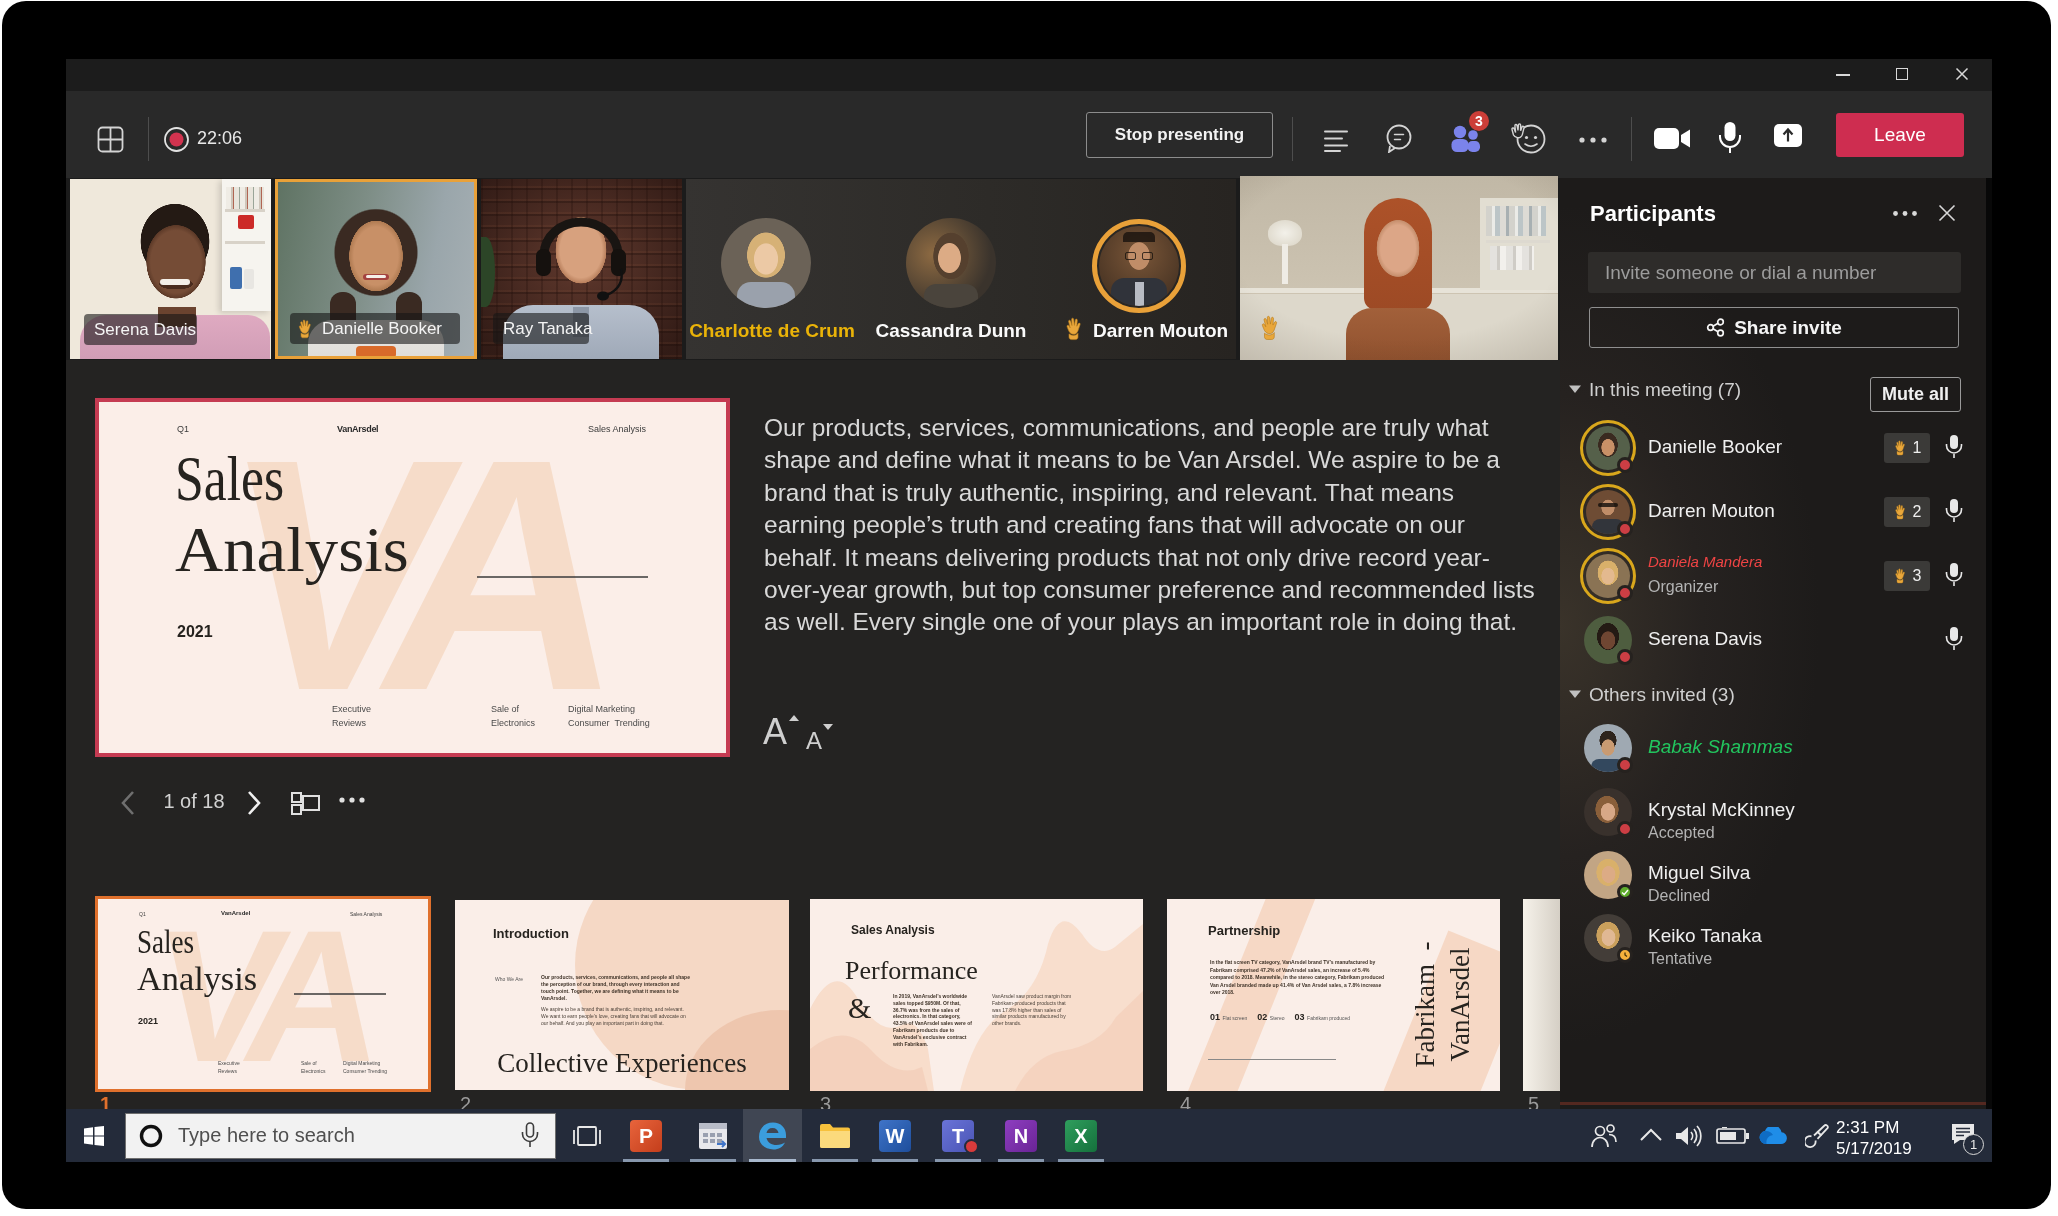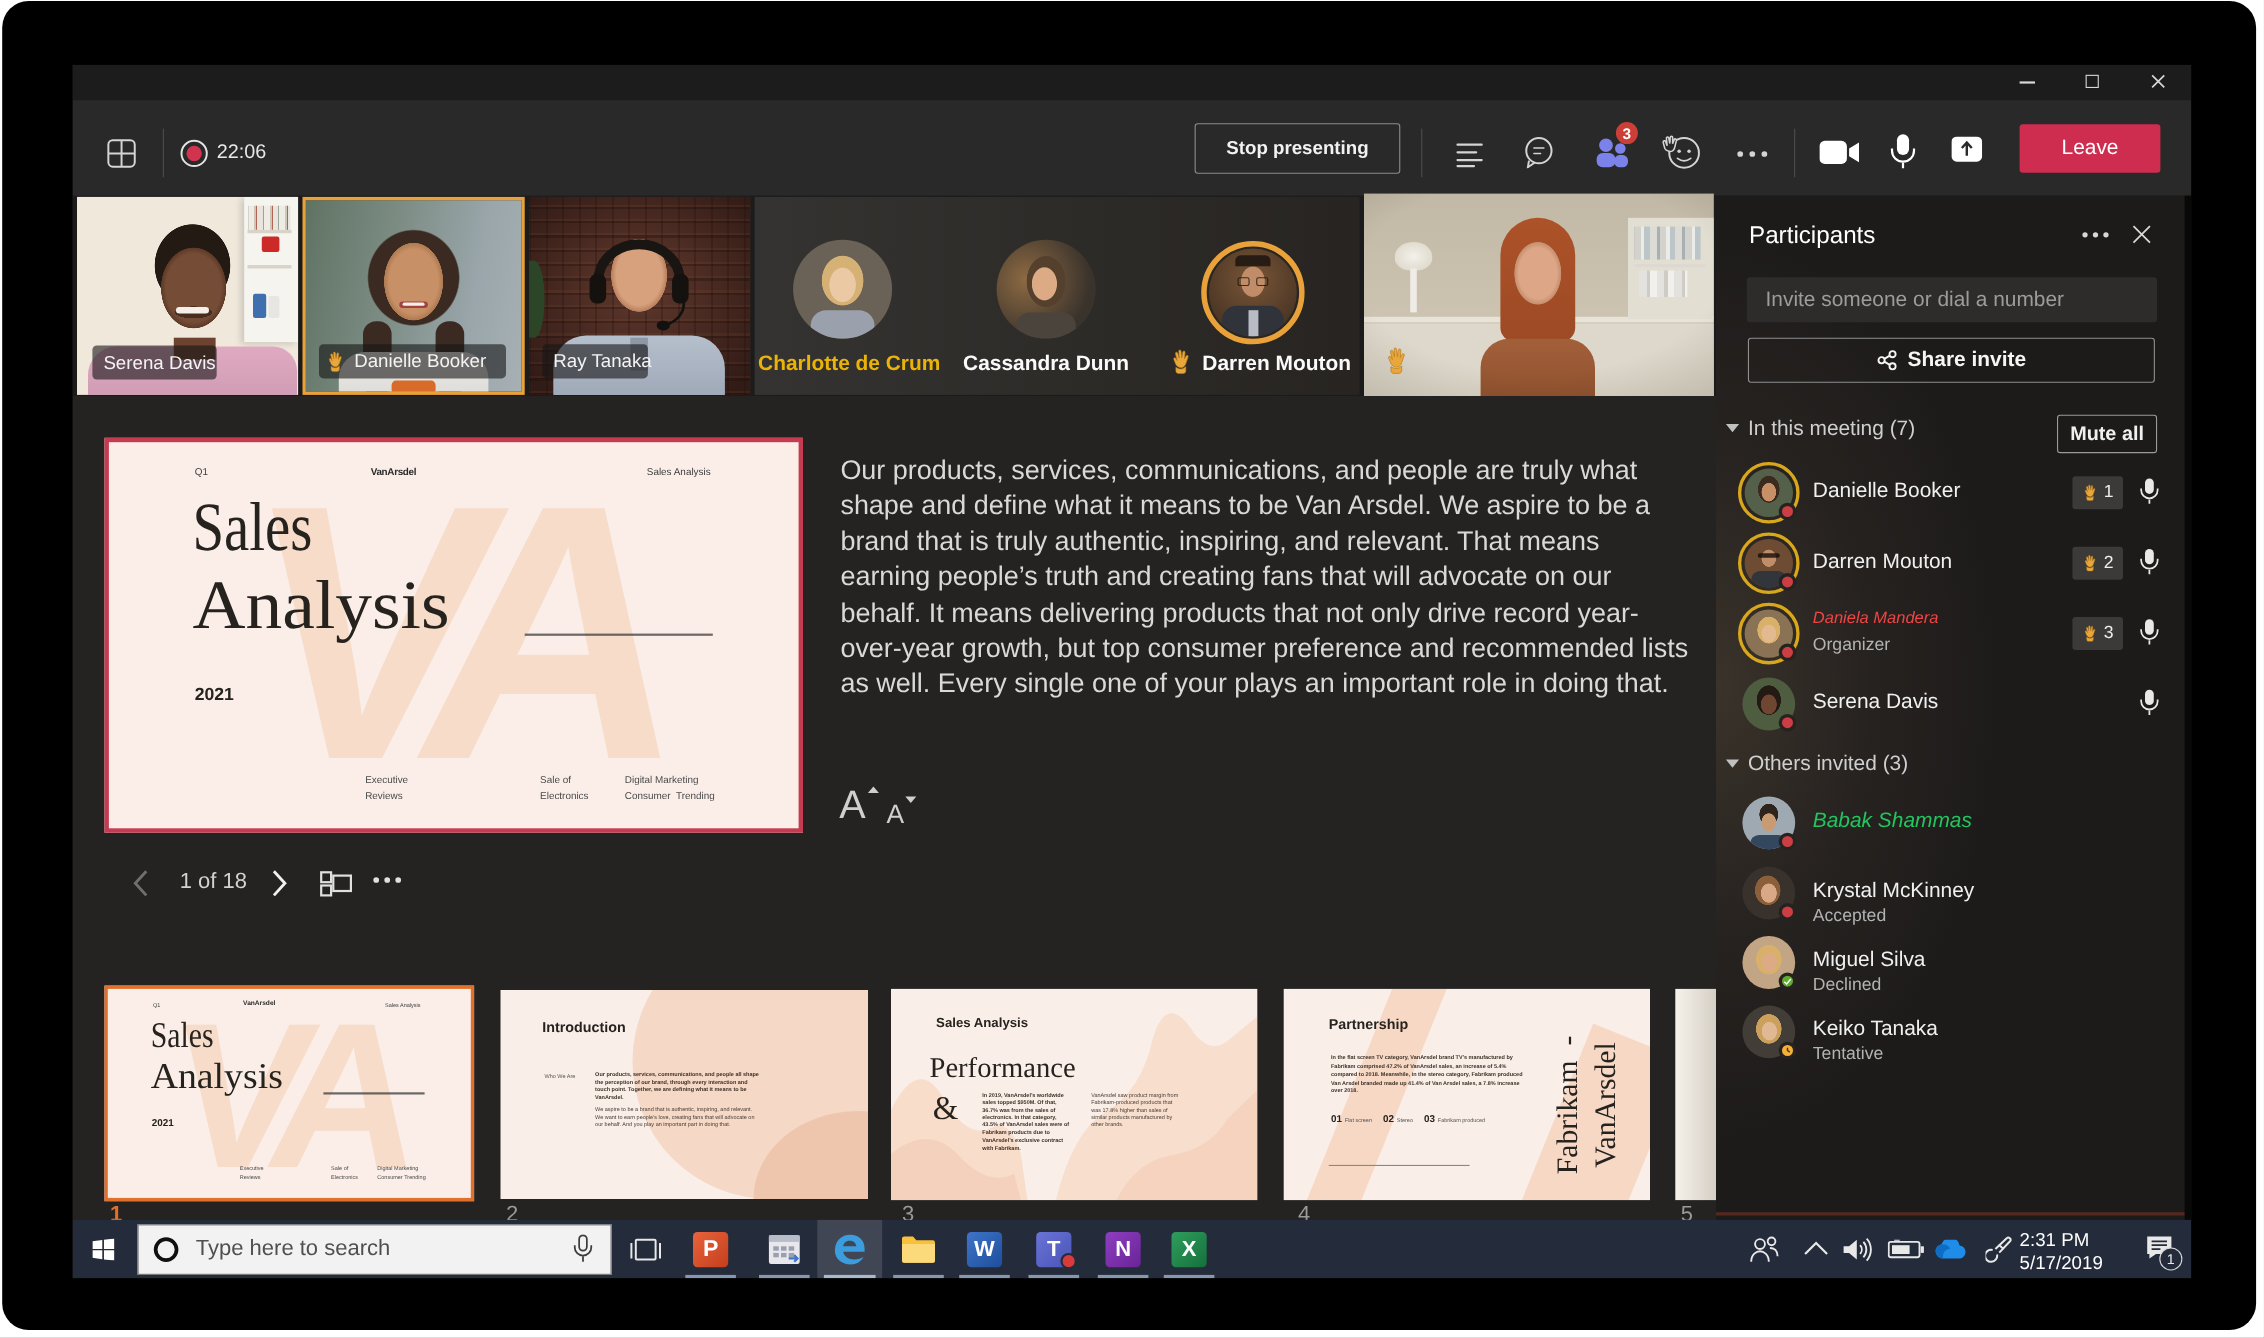--- a/index.html
+++ b/index.html
@@ -257,20 +257,21 @@
     <div class="abs" style="left:203px;top:160px;font-size:5px;color:#4a4a4a;line-height:8px;">Sale of<br>Electronics</div>
     <div class="abs" style="left:245px;top:160px;font-size:5px;color:#4a4a4a;line-height:8px;">Digital Marketing<br>Consumer&nbsp;Trending</div>
   </div>
   <div class="abs" style="left:389px;top:841px;width:334px;height:190px;background:#faeee8;overflow:hidden;">
     <div class="abs" style="left:120px;top:-60px;width:250px;height:250px;border-radius:50%;background:#f5d8c5;"></div>
     <div class="abs" style="left:230px;top:110px;width:190px;height:160px;border-radius:50%;background:#eec6ae;"></div>
     <div class="abs" style="left:38px;top:26px;font-size:13px;font-weight:bold;color:#26231f;">Introduction</div>
     <div class="abs" style="left:40px;top:76px;font-size:5px;color:#555;">Who We Are</div>
     <div class="abs" style="left:86px;top:74px;font-size:5px;font-weight:bold;color:#3e3227;line-height:7px;width:150px;">Our products, services, communications, and people all shape the perception of our brand, through every interaction and touch point. Together, we are defining what it means to be VanArsdel.</div>
     <div class="abs" style="left:86px;top:106px;font-size:5px;color:#4a4038;line-height:7px;width:145px;">We aspire to be a brand that is authentic, inspiring, and relevant. We want to earn people’s love, creating fans that will advocate on our behalf. And you play an important part in doing that.</div>
+    <div class="abs" style="left:0;top:148px;width:334px;text-align:center;font-family:'Liberation Serif',serif;font-size:27px;color:#26231f;">Collective Experiences</div>
   </div>
   <div class="abs" style="left:744px;top:840px;width:333px;height:192px;background:#faeee8;overflow:hidden;">
     <svg class="abs" style="left:0;top:0" width="333" height="192" viewBox="0 0 333 192">
           <g fill="#f7d9c6">
             <path d="M0 110 Q25 60 48 100 Q70 138 92 126 Q108 118 118 150 L124 192 L0 192 Z" opacity=".85"></path>
             <path d="M150 192 Q165 130 195 112 Q228 92 238 45 Q250 5 272 35 Q288 60 305 48 L333 25 L333 192 Z" opacity=".8"></path>
             <path d="M0 150 Q35 122 62 152 Q88 180 112 168 L118 192 L0 192 Z" opacity=".6" fill="#f2cab4"></path>
             <path d="M205 192 Q222 158 252 152 Q290 146 306 118 L333 92 L333 192 Z" opacity=".55" fill="#f2cab4"></path>
           </g>
         </svg>
@@ -293,21 +294,21 @@
   <div class="abs" style="left:1457px;top:840px;width:37px;height:192px;background:linear-gradient(90deg,#f6f2ea,#d5cfc5);"></div>
   <div class="abs" style="left:34px;top:1034px;font-size:20px;font-weight:bold;color:#e0702c;">1</div>
   <div class="abs" style="left:394px;top:1034px;font-size:20px;color:#9a9a9a;">2</div>
   <div class="abs" style="left:754px;top:1034px;font-size:20px;color:#9a9a9a;">3</div>
   <div class="abs" style="left:1114px;top:1034px;font-size:20px;color:#9a9a9a;">4</div>
   <div class="abs" style="left:1462px;top:1034px;font-size:20px;color:#9a9a9a;">5</div>
   <div id="panel"></div>
   
   <div class="abs" style="left:1494px;top:119px;width:432px;height:932px;background:radial-gradient(ellipse 60% 45% at 0% 48%,#3a332a 0%,#262220 55%,#1d1b1a 100%);"></div>
   <div class="abs" style="left:1494px;top:1043px;width:432px;height:3px;background:#542820;"></div>
-  <div class="abs" style="left:1524px;top:142px;font-size:22px;font-weight:normal;color:#fff;">Participants</div>
+  <div class="abs" style="left:1524px;top:142px;font-size:22px;font-weight:bold;color:#fff;">Participants</div>
   <svg class="abs" style="left:1826px;top:151px" width="26" height="7">
         <g fill="#d8d8d8">
           <circle cx="3.5" cy="3.5" r="2.4"></circle>
           <circle cx="13" cy="3.5" r="2.4"></circle>
           <circle cx="22.5" cy="3.5" r="2.4"></circle>
         </g>
       </svg>
   <svg class="abs" style="left:1872px;top:145px" width="18" height="18">
         <path d="M1.5 1.5 L16.5 16.5 M16.5 1.5 L1.5 16.5" stroke="#d8d8d8" stroke-width="1.6"></path>
       </svg>

